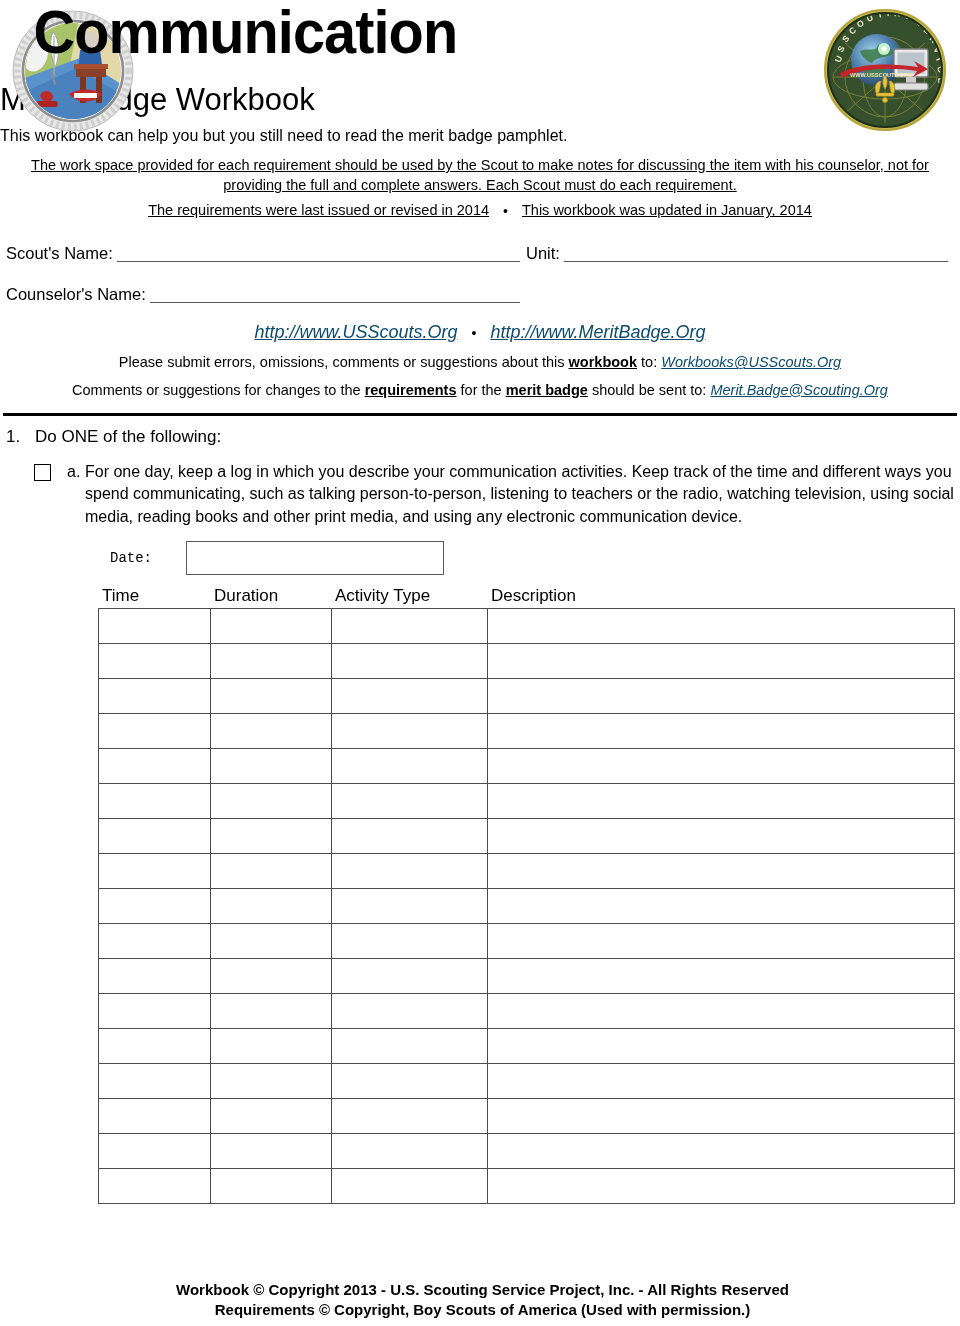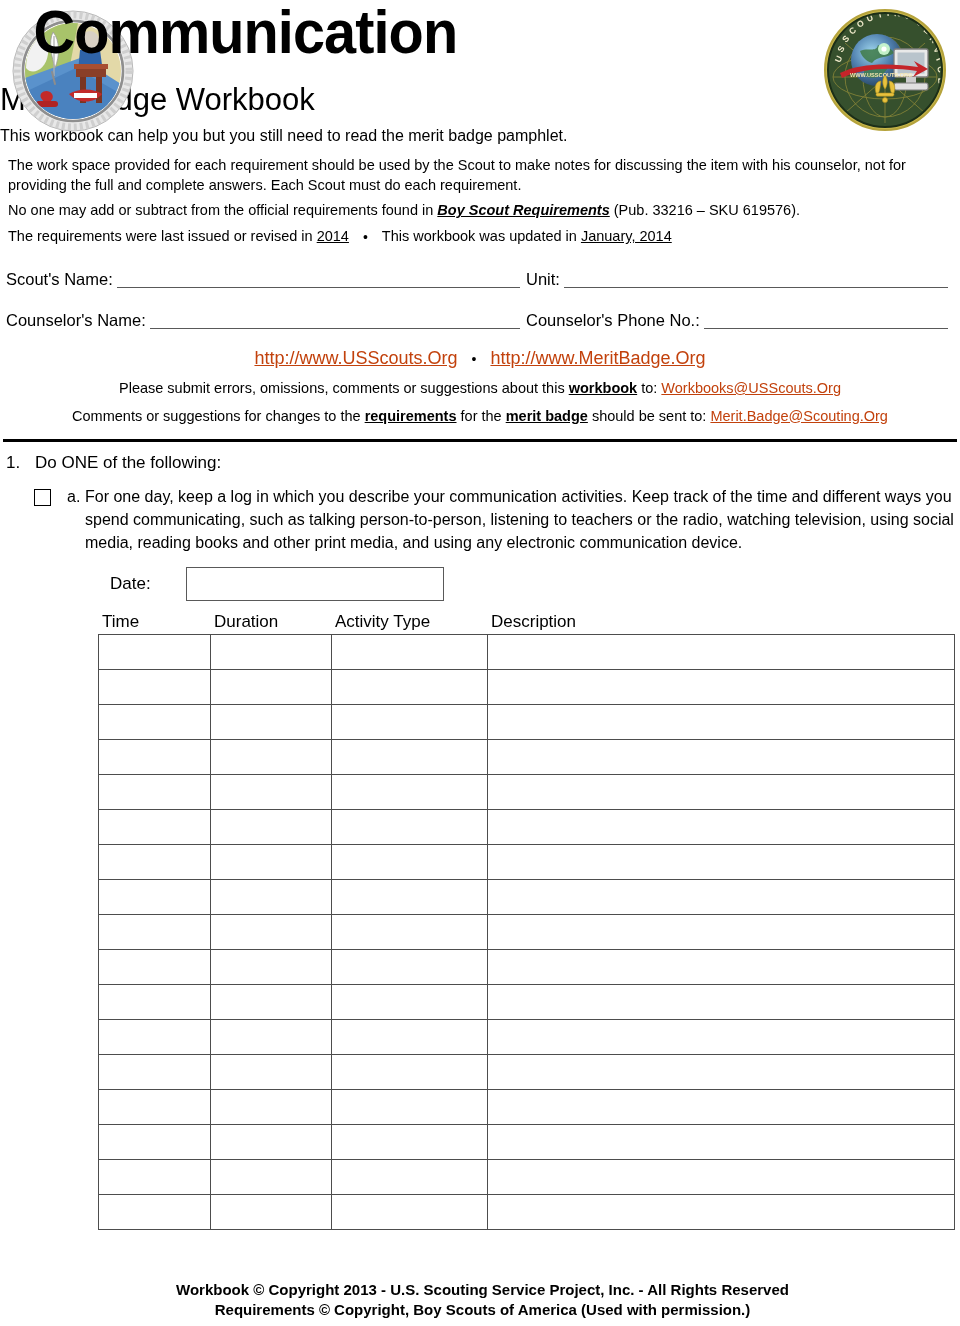--- a/index.html
+++ b/index.html
@@ -56,24 +56,26 @@
     margin-top: 18px;
   }
   .doc-note {
     font-size: 16px;
     margin-top: 7px;
     font-weight: normal;
   }
 
   
   .intro {
+    text-align: center;
     font-size: 14.5px;
     line-height: 1.36;
     padding: 0 8px;
     margin-top: 6px;
+    text-decoration: underline;
   }
   .intro p { margin: 0 0 6px 0; }
   .bsr {
     font-weight: bold;
     font-style: italic;
     text-decoration: underline;
   }
   .u { text-decoration: underline; }
 
   
@@ -111,22 +113,23 @@
     text-align: center;
     margin-top: 16px;
     font-size: 14.5px;
     line-height: 1.55;
   }
   .links .big-links {
     font-size: 18px;
     margin-bottom: 4px;
   }
   a.lnk {
-    color: #c2410c;
+    color: #0c4a6e;
     text-decoration: underline;
+    font-style: italic;
   }
   .dot-sep {
     display: inline-block;
     padding: 0 14px;
     color: #000;
     font-size: 14px;
     vertical-align: middle;
   }
   .links .line { margin-bottom: 5px; text-align: center; }
   .bu { font-weight: bold; text-decoration: underline; }
@@ -172,22 +175,23 @@
   .sub-text { flex: 1; padding-right: 6px; }
 
   
   .date-row {
     display: flex;
     align-items: center;
     margin-top: 12px;
     padding-left: 104px;
   }
   .date-label {
-    font-size: 17px;
+    font-size: 14px;
     width: 76px;
+    font-family: Liberation Mono, monospace;
   }
   .date-box {
     width: 258px;
     height: 34px;
     border: 1.6px solid #595959;
     background: #fff;
   }
 
   
   .table-wrap {
@@ -352,44 +356,39 @@
         </g>
       </g>
       <circle cx="65" cy="65" r="57" fill="none" stroke="#1c2f18" stroke-width="2"></circle>
       <circle cx="65" cy="65" r="60" fill="none" stroke="#b5a33c" stroke-width="2"></circle>
     </svg>
   </div>
 </div>
 
 <div class="intro">
   <p>The work space provided for each requirement should be used by the Scout to make notes for discussing the item with his counselor, not for providing the full and complete answers. Each Scout must do each requirement.</p>
-  <p><span>No one may add or subtract from the official requirements found in </span><span class="bsr">Boy Scout Requirements</span><span> (Pub.  33216 – SKU 619576).</span></p>
   <p><span>The requirements were last issued or revised in </span><span class="u">2014</span><span class="dot-sep">•</span><span>This workbook was updated in </span><span class="u">January, 2014</span></p>
 </div>
 
 <div class="fields">
   <div class="field-row">
     <div class="field-cell left">
       <span class="field-label">Scout's Name:</span>
       <span class="field-line"></span>
     </div>
     <div class="field-cell right">
       <span class="field-label">Unit:</span>
       <span class="field-line"></span>
     </div>
   </div>
   <div class="field-row">
     <div class="field-cell left">
       <span class="field-label">Counselor's Name:</span>
       <span class="field-line"></span>
     </div>
-    <div class="field-cell right">
-      <span class="field-label">Counselor's Phone No.:</span>
-      <span class="field-line"></span>
-    </div>
   </div>
 </div>
 
 <div class="links">
   <div class="big-links">
     <a class="lnk" href="#">http://www.USScouts.Org</a><span class="dot-sep">•</span><a class="lnk" href="#">http://www.MeritBadge.Org</a>
   </div>
   <div class="line"><span>Please submit errors, omissions, comments or suggestions about this </span><span class="bu">workbook</span><span> to: </span><a class="lnk" href="#">Workbooks@USScouts.Org</a></div>
   <div class="line"><span>Comments or suggestions for changes to the </span><span class="bu">requirements</span><span> for the </span><span class="bu">merit badge</span><span> should be sent to: </span><a class="lnk" href="#">Merit.Badge@Scouting.Org</a></div>
 </div>

